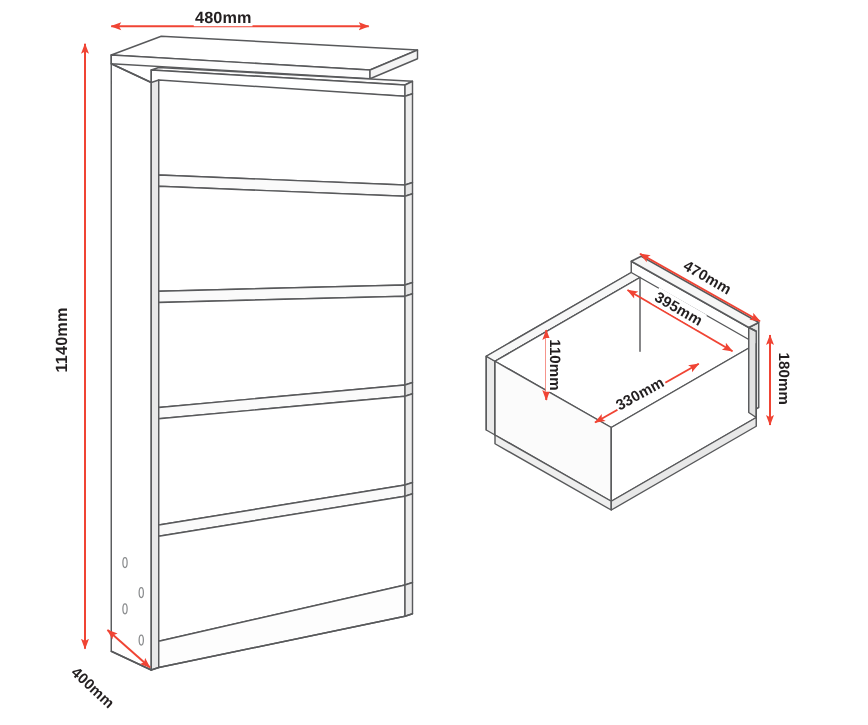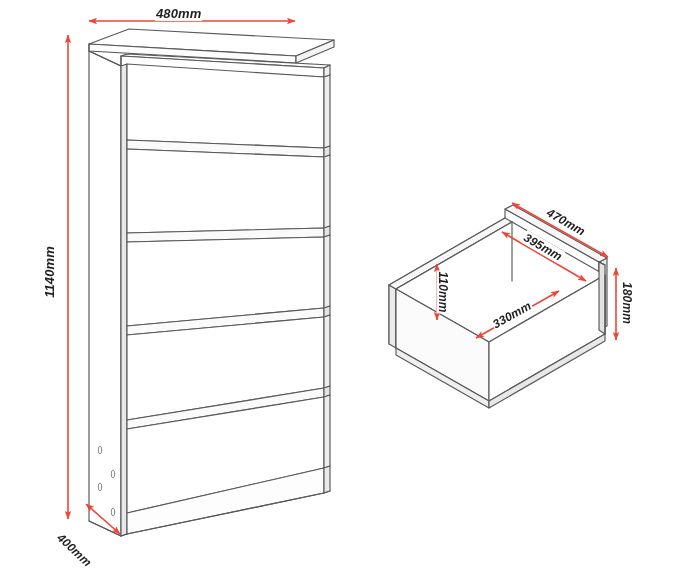--- a/index.html
+++ b/index.html
@@ -13,21 +13,20 @@
     position: relative;
     overflow: hidden;
     font-family: "Liberation Sans", sans-serif;
   }
   #diagram-root {
     position: absolute;
     left: 0;
     top: 0;
     width: 694px;
     height: 427px;
-    font-style: italic;
   }
   svg.drawing {
     position: absolute;
     left: 0;
     top: 0;
     width: 694px;
     height: 580px;
     display: block;
   }
   .dim-label {

